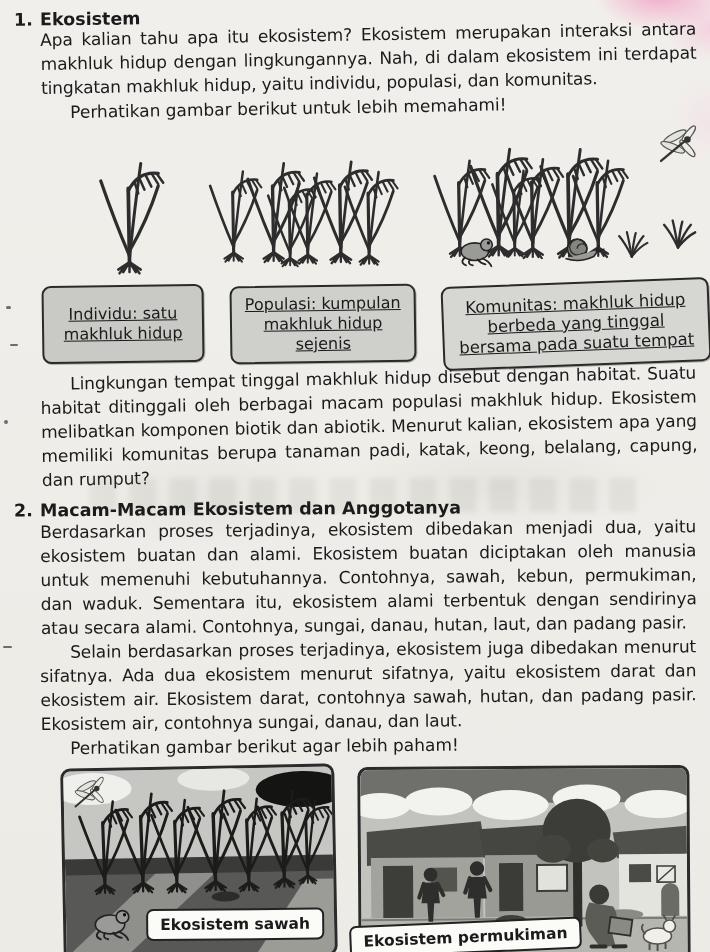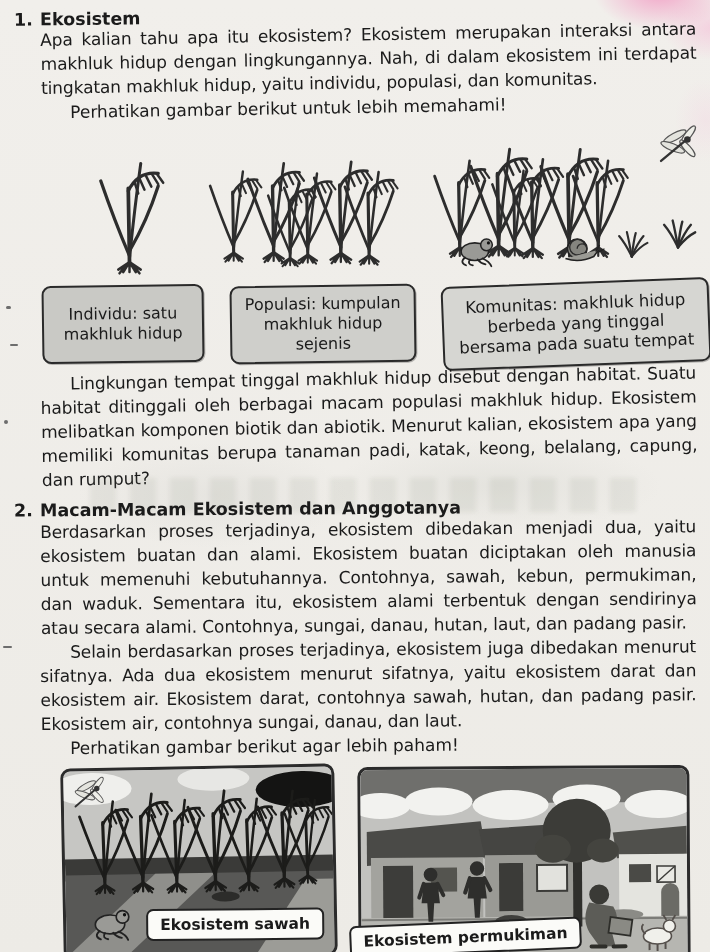--- a/index.html
+++ b/index.html
@@ -23,21 +23,21 @@
     margin:0 14px 0 40px;width:656px;
     font-size:17px;line-height:24px;text-align:justify;
     letter-spacing:-0.1px;
   }
   .indent{text-indent:30px;}
   .tilt1{transform:rotate(-1.0deg);transform-origin:left top;}
   .tilt2{transform:rotate(-0.5deg);transform-origin:left top;}
   .cta{margin:0 14px 0 70px;font-size:17px;line-height:24px;}
   .figrow{display:flex;align-items:flex-end;margin:2px 0 0 55px;height:152px;color:#2d2d2d;}
   .figrow svg{display:block;}
-  .boxrow{display:flex;margin:4px 0 6px 42px;gap:26px;align-items:center;height:84px;}
+  .boxrow{display:flex;margin:4px 0 6px 42px;gap:26px;align-items:center;height:84px;text-decoration:underline;}
   .gbox{
     background:#c9c9c5;border:2.5px solid #2a2a2a;border-radius:9px;
     display:flex;align-items:center;justify-content:center;text-align:center;
     font-size:16px;line-height:20px;padding:4px 8px;box-sizing:border-box;
     box-shadow:1px 1px 0 rgba(0,0,0,.25);
   }
   .gbox.b1{width:162px;height:78px;transform:rotate(-0.8deg);}
   .gbox.b2{width:186px;height:78px;transform:rotate(-0.8deg);background:#cfcfcb;}
   .gbox.b3{width:268px;height:84px;transform:rotate(-2.2deg);background:#d6d6d2;font-size:16.5px;}
   .s2block{margin-top:6px;}

